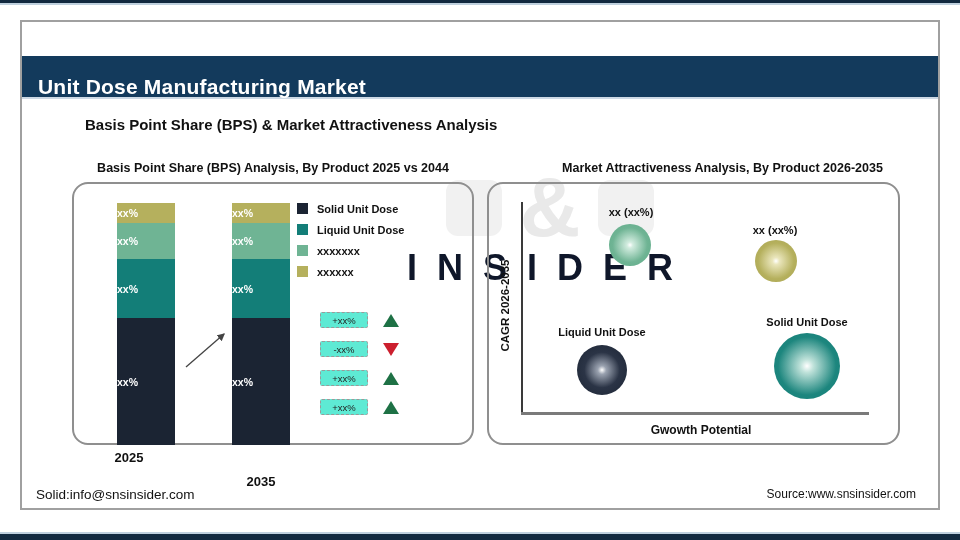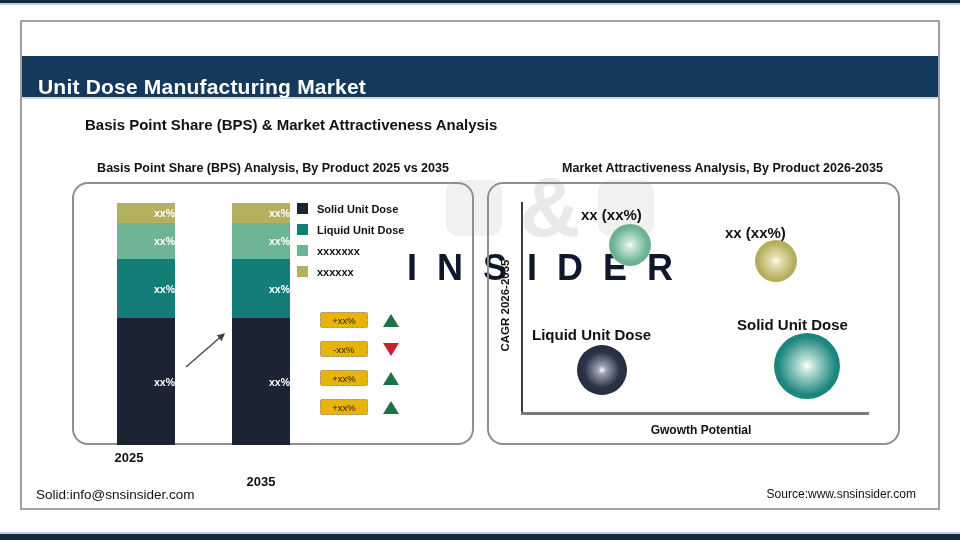--- a/index.html
+++ b/index.html
@@ -37,41 +37,41 @@
   .chart-title { position:absolute; top:161px; text-align:center; font-size:12.5px; font-weight:bold; z-index:2; }
   .chart-title.left  { left:72px;  width:402px; }
   .chart-title.right { left:520px; width:405px; }
   .panel { position:absolute; top:182px; height:263px; border:2px solid #8f8f8f; border-radius:16px; background:transparent; z-index:1; }
   .panel.left  { left:72px;  width:402px; }
   .panel.right { left:487px; width:413px; }
 
   
   .bar { position:absolute; top:203px; width:58px; height:242px; display:flex; flex-direction:column; z-index:2; }
   .bar.b2025 { left:117px; } .bar.b2035 { left:232px; }
-  .seg { display:flex; align-items:center; justify-content:flex-end; color:#fff; font-weight:bold; font-size:10.5px; }
+  .seg { display:flex; align-items:center; justify-content:flex-start; color:#fff; font-weight:bold; font-size:10.5px; }
   .seg.khaki   { height:20px; }
   .seg.seafoam { height:36px; }
   .seg.teal    { height:59px; }
   .seg.navy    { flex:1; }
   .year-label { position:absolute; top:450px; width:58px; text-align:center; font-weight:bold; font-size:13px; z-index:2; }
   .year-label.y2025 { left:100px; } .year-label.y2035 { left:232px;margin-top:24px; }
 
   .growth-arrow { position:absolute; left:182px; top:326px; z-index:2; }
 
   
   .legend { position:absolute; left:297px; top:203px; display:flex; flex-direction:column; gap:10px; z-index:2; }
   .legend-item { display:flex; align-items:center; gap:9px; height:11px; }
   .legend-swatch { width:11px; height:11px; flex:0 0 11px; }
   .legend-label { font-size:11px; font-weight:bold; white-space:nowrap; }
 
   
   .changes { position:absolute; left:320px; top:312px; display:flex; flex-direction:column; gap:13px; z-index:2; }
   .change-row { display:flex; align-items:center; height:16px; }
   .change-box { width:48px; height:16px; border:1px dashed #9a9a9a; border-radius:2px;
-                display:flex; align-items:center; justify-content:center; font-size:9.5px; color:#222; background:#eab308; }
+                display:flex; align-items:center; justify-content:center; font-size:9.5px; color:#222; background:#5eead4; }
   .tri { width:0; height:0; margin-left:15px; }
   .tri.up   { border-left:8px solid transparent; border-right:8px solid transparent; border-bottom:13px solid #1e7145; }
   .tri.down { border-left:8px solid transparent; border-right:8px solid transparent; border-top:13px solid #cc1f2e; }
 
   
   .y-axis { position:absolute; left:521px; top:202px; width:2px; height:212px; background:#3a3a3a; z-index:2; }
   .x-axis { position:absolute; left:521px; top:412px; width:348px; height:2.5px; background:#7a7a7a; z-index:2; }
   .y-axis-label { position:absolute; left:430px; top:298px; width:152px; height:15px; text-align:center;
                   font-weight:bold; font-size:11.5px; transform:rotate(-90deg); z-index:2; }
   .x-axis-label { position:absolute; left:601px; top:423px; width:200px; text-align:center; font-weight:bold; font-size:12px; z-index:2; }
@@ -79,21 +79,21 @@
   .bubble { position:absolute; border-radius:50%; z-index:2; }
   .bubble.seafoam { left:609px; top:224px; width:42px; height:42px;
     background:radial-gradient(circle, #ffffff 0%, #d2ecdf 10%, #6fb494 58%, #5fab88 100%); }
   .bubble.khaki   { left:755px; top:240px; width:42px; height:42px;
     background:radial-gradient(circle, #ffffff 0%, #eae6bc 12%, #b5b05d 60%, #a8a452 100%); }
   .bubble.navy    { left:577px; top:345px; width:50px; height:50px;
     background:radial-gradient(circle, #ffffff 0%, #9aa2b0 12%, #2b3446 50%, #1b2433 100%); }
   .bubble.teal    { left:774px; top:333px; width:66px; height:66px;
     background:radial-gradient(circle, #ffffff 0%, #bfe2da 14%, #1d867e 62%, #137e78 100%); }
 
-  .bubble-label { position:absolute; font-weight:bold; font-size:15px; z-index:2; white-space:nowrap; }
+  .bubble-label { position:absolute; font-weight:bold; font-size:11px; text-align:center; z-index:2; white-space:nowrap; }
   .bubble-label.p0 { left:581px; top:206px; width:100px; }
   .bubble-label.p1 { left:725px; top:224px; width:100px; }
   .bubble-label.p2 { left:532px; top:326px; width:140px; }
   .bubble-label.p3 { left:737px; top:316px; width:140px; }
 
   
   .email  { position:absolute; left:36px;  top:487px; font-size:13.5px; z-index:2; }
   .source { position:absolute; left:640px; top:487px; width:276px; text-align:right; font-size:12px; z-index:2; }
 </style>
 </head>
@@ -111,21 +111,21 @@
 </div>
 
 <div class="card"></div>
 
 <div class="title-band">
   <h1>Unit Dose Manufacturing Market</h1>
 </div>
 
 <div class="subtitle">Basis Point Share (BPS) &amp; Market Attractiveness Analysis</div>
 
-<div class="chart-title left">Basis Point Share (BPS) Analysis, By Product 2025 vs 2035</div>
+<div class="chart-title left">Basis Point Share (BPS) Analysis, By Product 2025 vs 2044</div>
 <div class="panel left"></div>
 
 <div class="bar b2025">
   <div class="seg khaki" style="background: rgb(181, 176, 93);">
     <span>xx%</span>
   </div>
   <div class="seg seafoam" style="background: rgb(111, 180, 148);">
     <span>xx%</span>
   </div>
   <div class="seg teal" style="background: rgb(19, 126, 120);">

